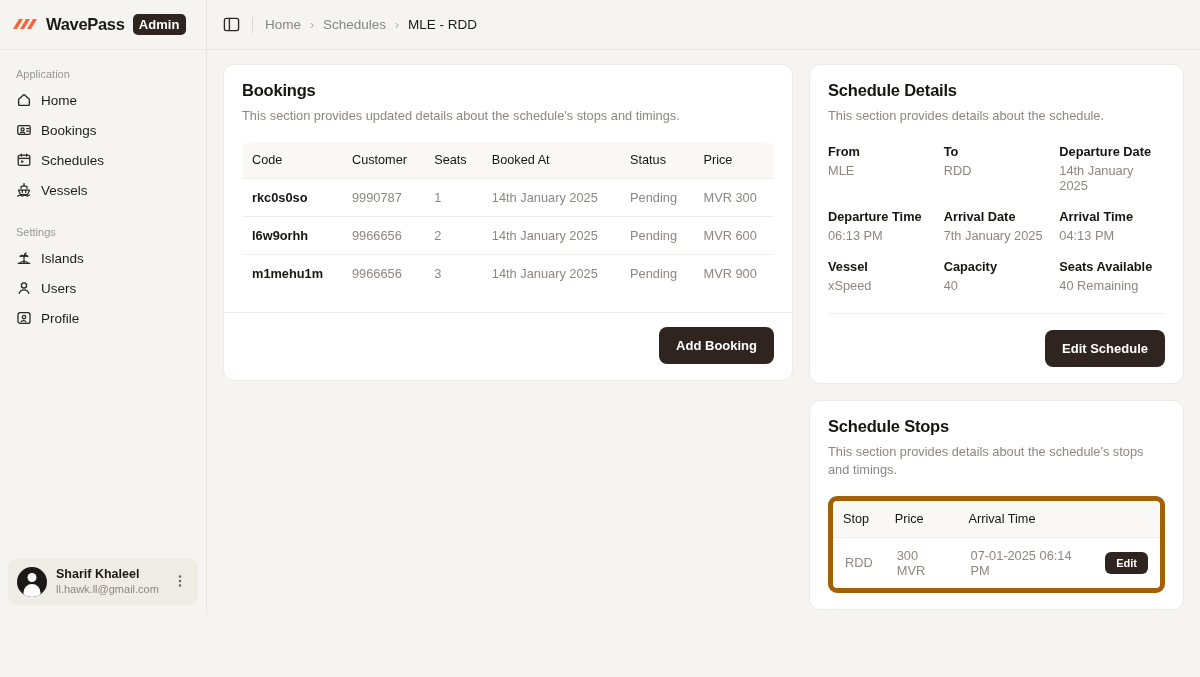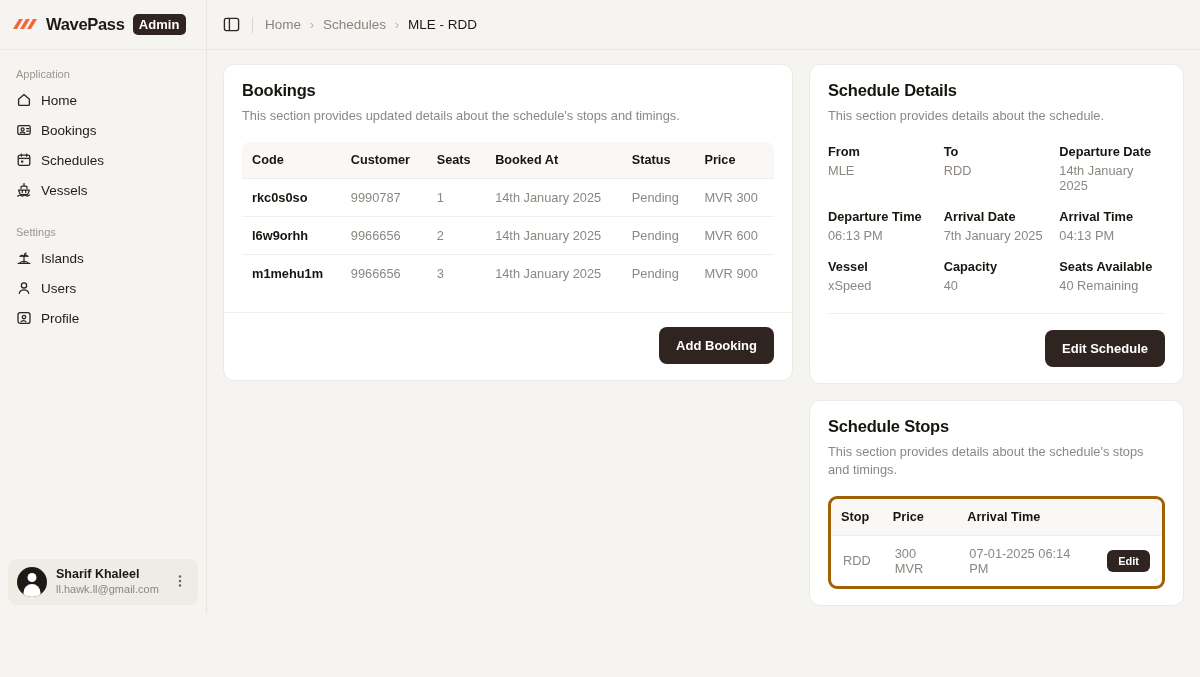--- a/index.html
+++ b/index.html
@@ -84,21 +84,21 @@
   .card {
     background: #fff; border: 1px solid #eceae6; border-radius: 11px;
   }
   .card-pad { padding: 16px 18px; }
   .card-title { font-size: 16.5px; font-weight: 700; color: #17150f; letter-spacing: -0.2px; }
   .card-sub { font-size: 12.8px; color: #8d8782; margin-top: 7px; line-height: 1.45; }
 
   
   .tbl { width: 100%; border-collapse: collapse; margin-top: 16px; }
   .tbl thead th {
-    text-align: left; font-size: 12.7px; font-weight: 700; color: #17150f;
+    text-align: left; font-size: 12.7px; font-weight: 400; color: #17150f;
     background: #faf8f6; padding: 11px 10px; border-bottom: 1px solid #eeece8;
   }
   .tbl thead tr th:first-child { border-radius: 8px 0 0 0; }
   .tbl thead tr th:last-child { border-radius: 0 8px 0 0; }
   .tbl tbody td {
     font-size: 12.8px; color: #8d8782; padding: 11px 10px; border-bottom: 1px solid #f1efec;
   }
   .tbl tbody td.strong { color: #17150f; font-weight: 700; }
   .tbl tbody tr:last-child td { border-bottom: none; }
 
@@ -117,21 +117,21 @@
   .detail-grid {
     display: grid; grid-template-columns: 1fr 1fr 1fr; row-gap: 16px; column-gap: 10px;
     margin-top: 18px;
   }
   .d-label { font-size: 12.8px; font-weight: 700; color: #17150f; }
   .d-value { font-size: 12.8px; color: #8d8782; margin-top: 4px; }
 
   .hr { height: 1px; background: #f0eeea; margin: 20px 0 0 0; }
   .foot-right { display: flex; justify-content: flex-end; padding: 14px 18px 16px 18px; }
 
-  .stops-wrap { margin-top: 16px; border: 3px solid #a16207; border-radius: 9px; overflow: hidden; }
+  .stops-wrap { margin-top: 16px; border: 5px solid #a16207; border-radius: 9px; overflow: hidden; }
   .stops-wrap .tbl { margin-top: 0; }
   .stops-wrap .tbl thead th { border-bottom: 1px solid #f0eeea; }
   .stops-wrap .tbl tbody td { padding: 10px 12px; }
   .act-cell { text-align: right; }
 </style>
 </head>
 <body>
 
 <div class="app">
 

